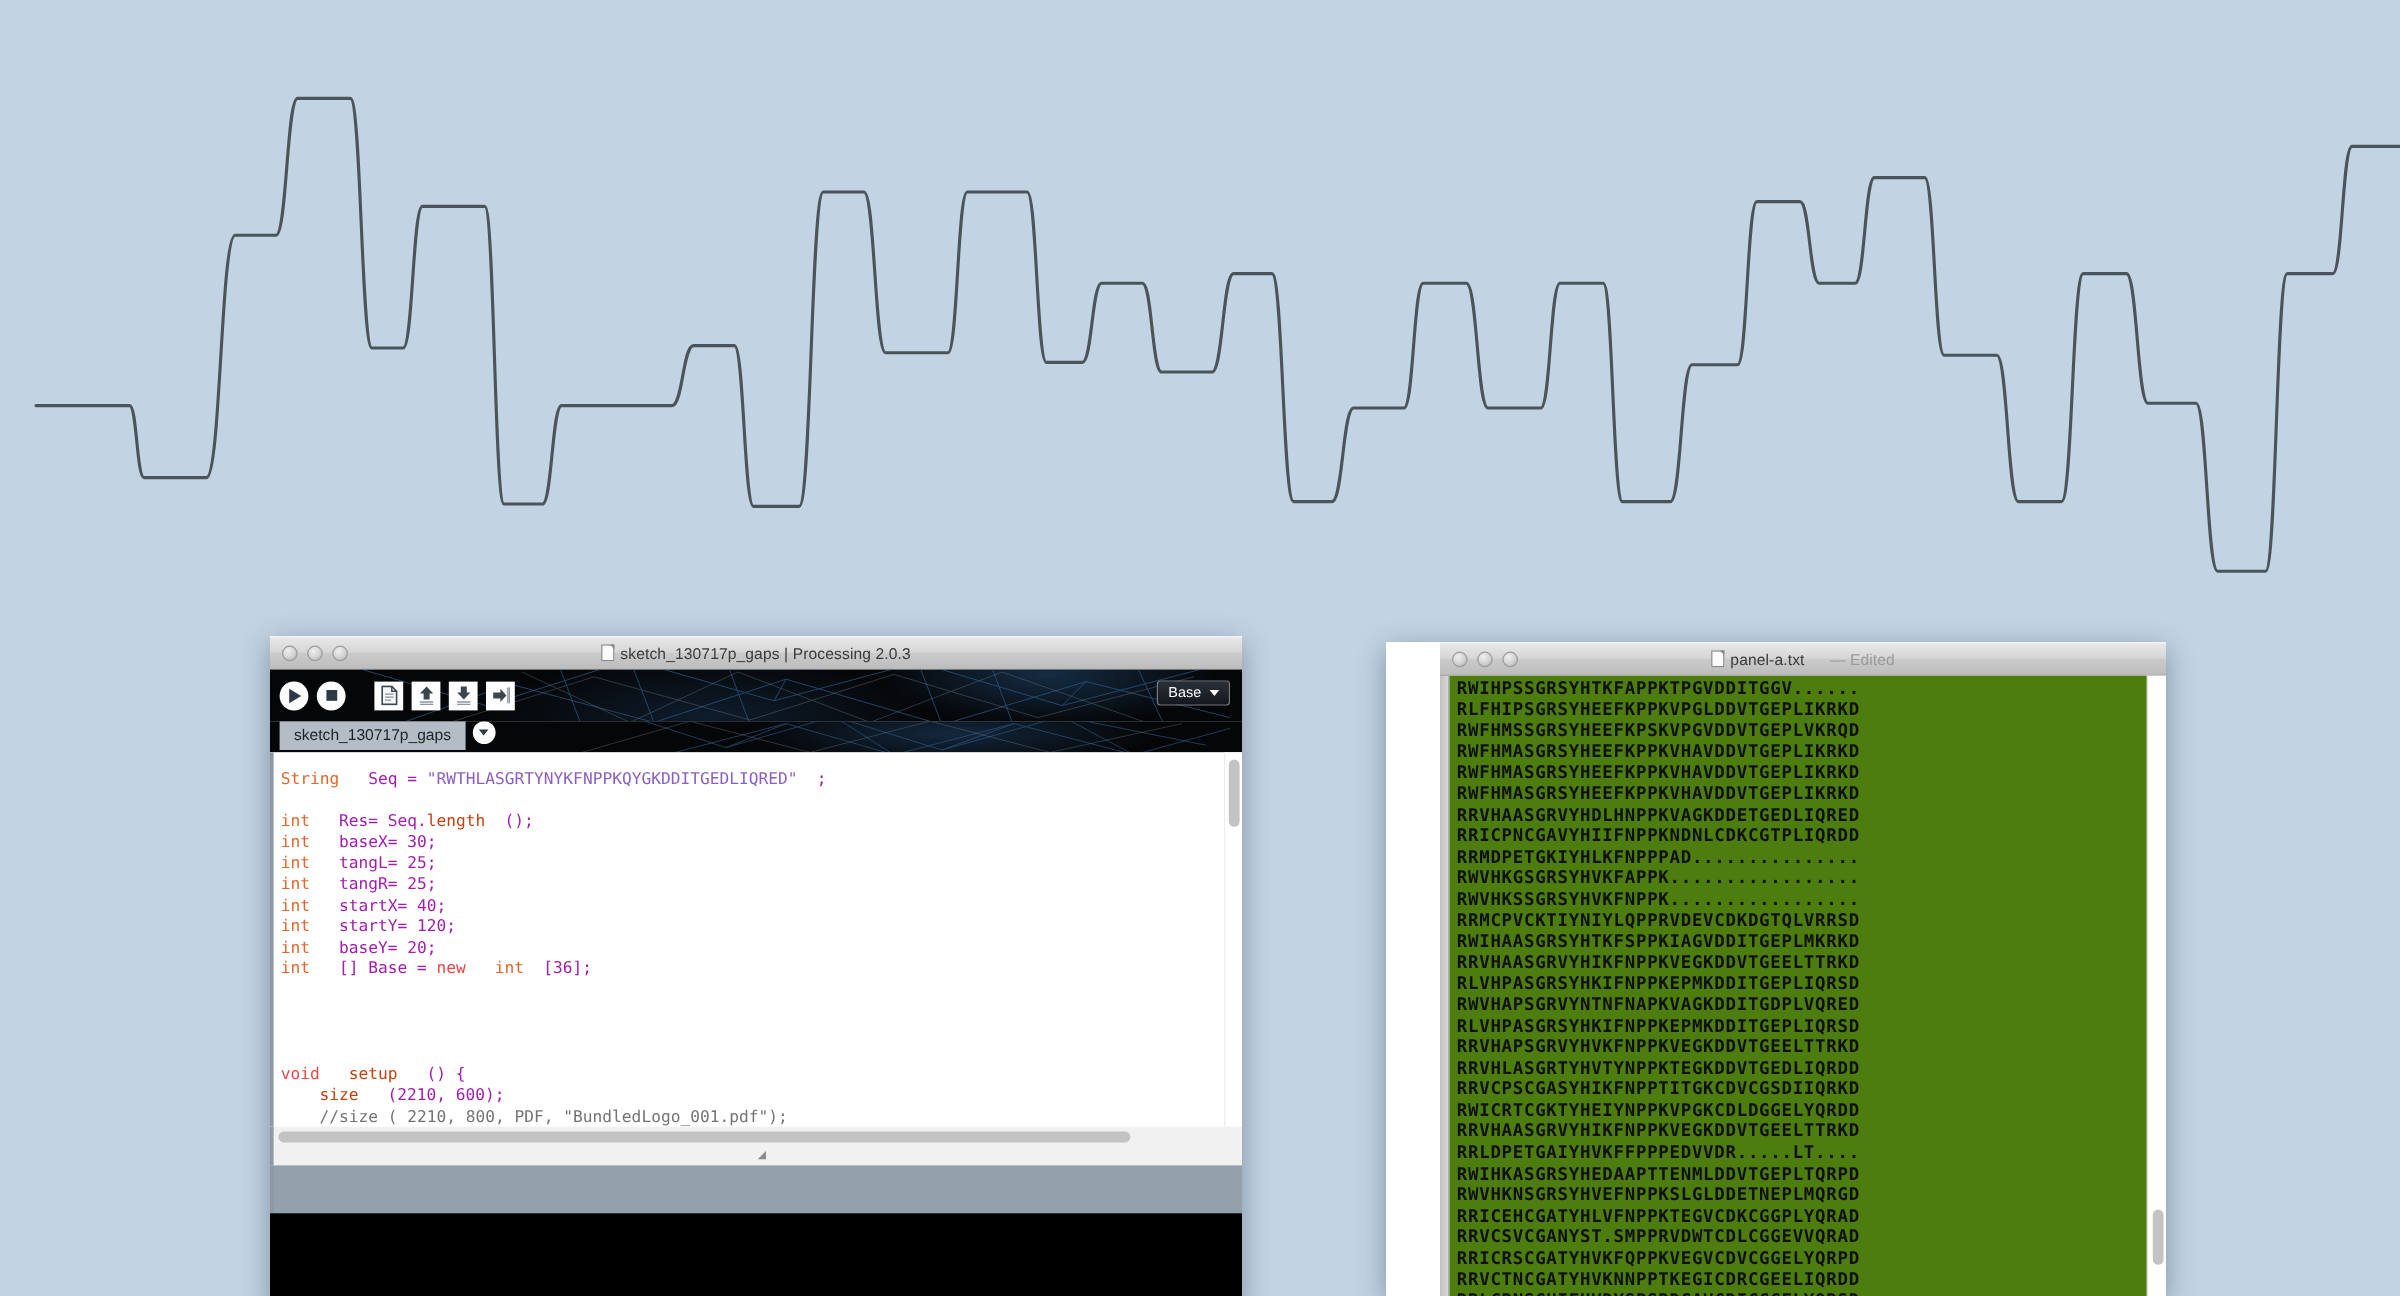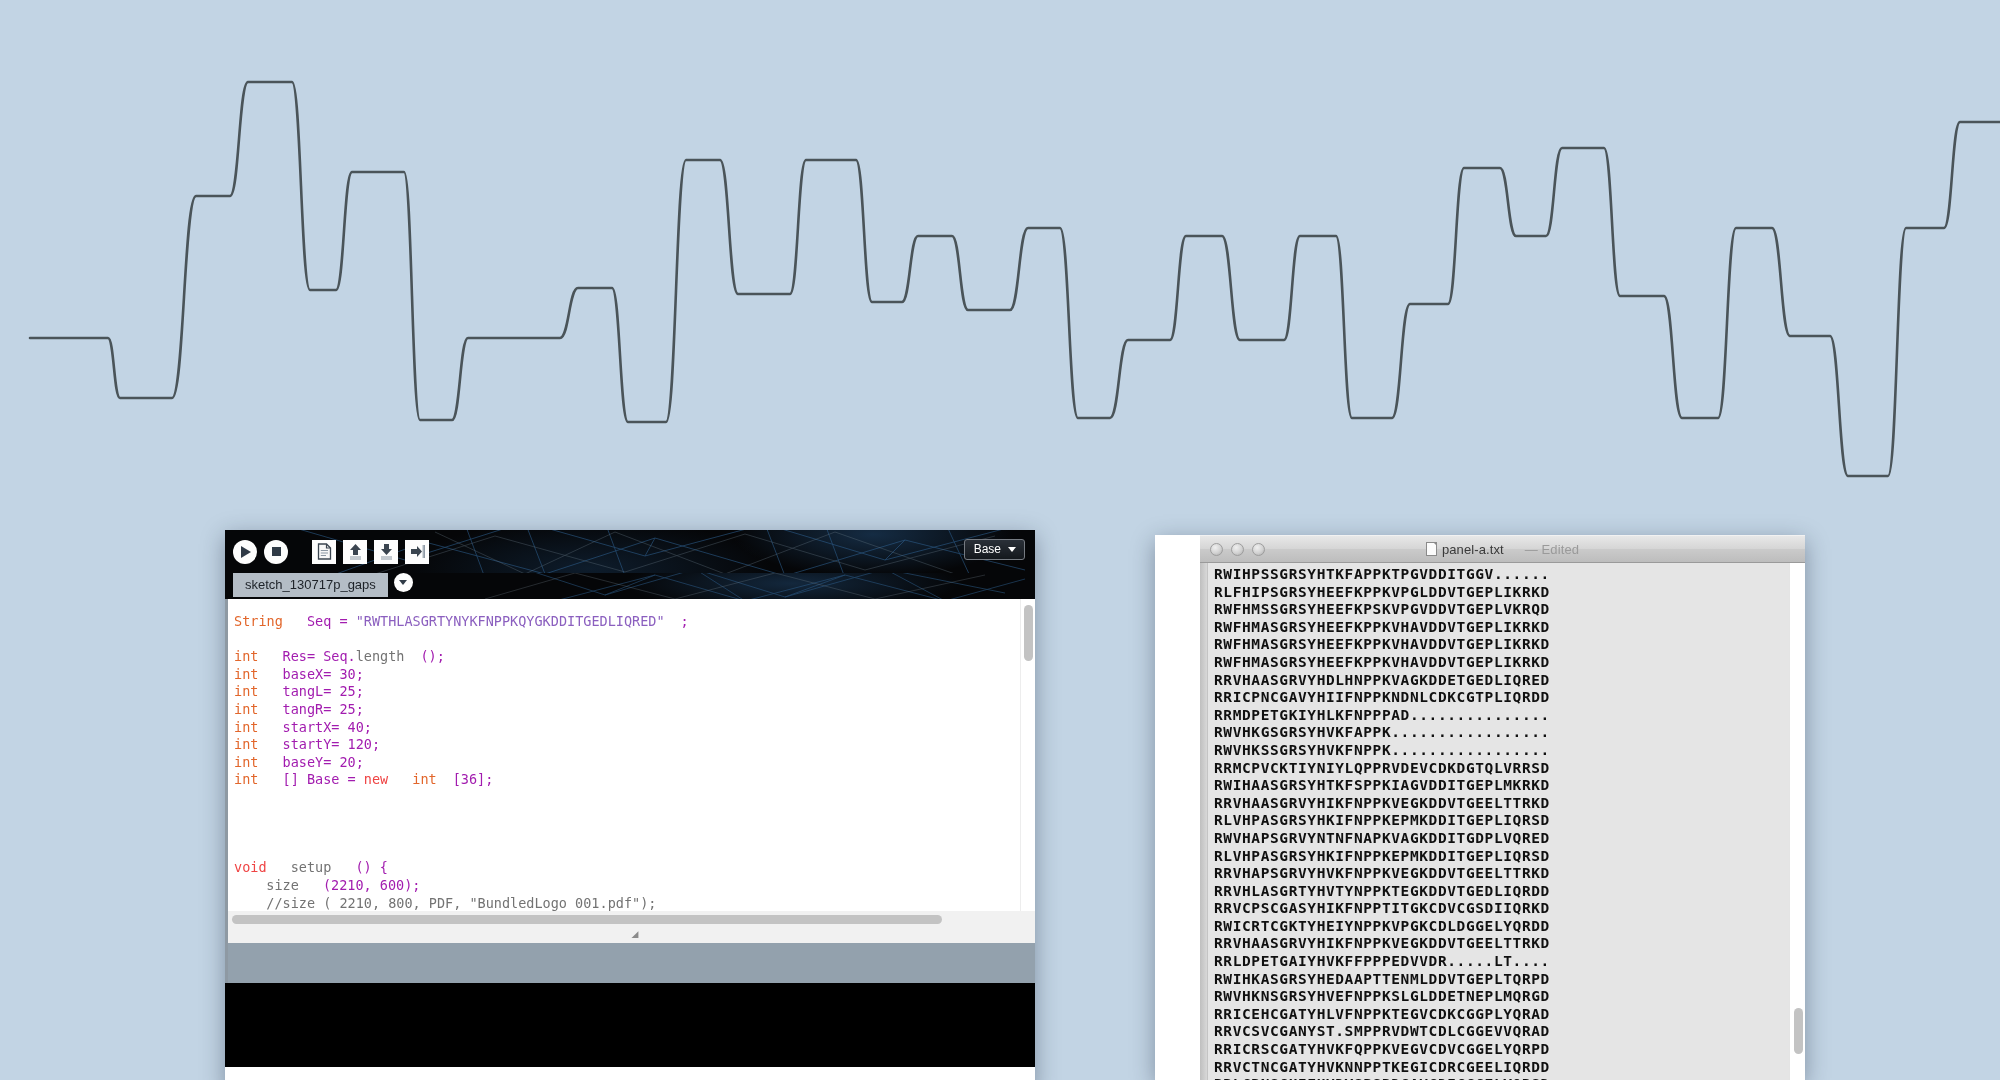--- a/index.html
+++ b/index.html
@@ -183,21 +183,21 @@
     flex: 1;
     padding: 14px 0 0 6px;
     font-family: "DejaVu Sans Mono", monospace;
     font-size: 13.5px;
     line-height: 17.6px;
     white-space: pre;
     overflow: hidden;
     color: #222222;
   }
   .code-area .k  { color: #e2662b; }   
-  .code-area .fn { color: #737373; }   
+  .code-area .fn { color: #c2410c; }   
   .code-area .ty { color: #ef4444; }   
   .code-area .st { color: #8b5fbf; }   
   .code-area .cm { color: #737373; }   
   .code-area .pl { color: #a21caf; margin-left: 16px; }
 
   .vscroll {
     width: 15px;
     background: #ffffff;
     border-left: 1px solid #ededed;
     position: relative;
@@ -247,21 +247,21 @@
   }
 
   
   #text-window {
     left: 1155px; top: 535px;
     width: 650px; height: 545px; padding-left: 45px;
   }
   .txt-body {
     display: flex;
     height: calc(100% - 28px);
-    background: #e5e5e5;
+    background: #4d7c0f;
   }
   .txt-gutter {
     width: 8px;
     background: linear-gradient(to right,#bfbfbf,#d8d8d8);
     border-right: 1px solid #c4c4c4;
   }
   .txt-content {
     flex: 1;
     padding: 3px 0 0 6px;
     font-family: "DejaVu Sans Mono", monospace;
@@ -290,20 +290,31 @@
 <body>
 
 <div id="waveform-layer">
   <svg viewBox="0 0 2000 560" preserveAspectRatio="none">
     <path id="wave-path" fill="none" stroke="#4a5459" stroke-width="2.6" stroke-linecap="round" stroke-linejoin="round" d="M30.0,338.0 L108.0,338.0 C114.0,338.0 114.0,398.0 120.0,398.0 L172.0,398.0 C184.0,398.0 184.0,196.0 196.0,196.0 L230.0,196.0 C239.0,196.0 239.0,82.0 248.0,82.0 L292.0,82.0 C301.0,82.0 301.0,290.0 310.0,290.0 L336.0,290.0 C344.0,290.0 344.0,172.0 352.0,172.0 L404.0,172.0 C412.0,172.0 412.0,420.0 420.0,420.0 L452.0,420.0 C460.0,420.0 460.0,338.0 468.0,338.0 L560.0,338.0 C569.0,338.0 569.0,288.0 578.0,288.0 L612.0,288.0 C620.0,288.0 620.0,422.0 628.0,422.0 L666.0,422.0 C676.0,422.0 676.0,160.0 686.0,160.0 L720.0,160.0 C729.0,160.0 729.0,294.0 738.0,294.0 L790.0,294.0 C798.0,294.0 798.0,160.0 806.0,160.0 L856.0,160.0 C864.0,160.0 864.0,302.0 872.0,302.0 L902.0,302.0 C910.0,302.0 910.0,236.0 918.0,236.0 L952.0,236.0 C960.0,236.0 960.0,310.0 968.0,310.0 L1010.0,310.0 C1019.0,310.0 1019.0,228.0 1028.0,228.0 L1060.0,228.0 C1069.0,228.0 1069.0,418.0 1078.0,418.0 L1110.0,418.0 C1119.0,418.0 1119.0,340.0 1128.0,340.0 L1170.0,340.0 C1178.0,340.0 1178.0,236.0 1186.0,236.0 L1222.0,236.0 C1231.0,236.0 1231.0,340.0 1240.0,340.0 L1284.0,340.0 C1292.0,340.0 1292.0,236.0 1300.0,236.0 L1336.0,236.0 C1344.0,236.0 1344.0,418.0 1352.0,418.0 L1392.0,418.0 C1401.0,418.0 1401.0,304.0 1410.0,304.0 L1448.0,304.0 C1456.0,304.0 1456.0,168.0 1464.0,168.0 L1500.0,168.0 C1508.0,168.0 1508.0,236.0 1516.0,236.0 L1546.0,236.0 C1554.0,236.0 1554.0,148.0 1562.0,148.0 L1604.0,148.0 C1612.0,148.0 1612.0,296.0 1620.0,296.0 L1664.0,296.0 C1673.0,296.0 1673.0,418.0 1682.0,418.0 L1718.0,418.0 C1727.0,418.0 1727.0,228.0 1736.0,228.0 L1772.0,228.0 C1781.0,228.0 1781.0,336.0 1790.0,336.0 L1830.0,336.0 C1839.0,336.0 1839.0,476.0 1848.0,476.0 L1888.0,476.0 C1897.0,476.0 1897.0,228.0 1906.0,228.0 L1944.0,228.0 C1952.0,228.0 1952.0,122.0 1960.0,122.0 L2000.0,122.0"></path>
   </svg>
 </div>
 
 <div class="mac-window" id="processing-window">
 
+  <div class="titlebar">
+    <div class="lights">
+      <span class="light"></span>
+      <span class="light"></span>
+      <span class="light"></span>
+    </div>
+    <div class="title-text">
+      <span class="doc-ico"></span>
+      <span>sketch_130717p_gaps | Processing 2.0.3</span>
+    </div>
+  </div>
 
   <div class="pde-toolbar">
     <svg class="mesh" viewBox="0 0 810 43" preserveAspectRatio="none">
       <g stroke="#2e5f8e" stroke-width="0.8" fill="none" opacity="0.85">
         <path d="M60,-5 L180,30 L300,-8 L420,26 L540,-6 L660,30 L790,-4"></path>
         <path d="M100,48 L200,12 L320,44 L430,8 L560,46 L680,10 L800,40"></path>
         <path d="M180,30 L200,12 M300,-8 L320,44 M420,26 L430,8 M540,-6 L560,46 M660,30 L680,10"></path>
         <path d="M240,-6 L260,48 M380,-8 L400,46 M600,-6 L620,48 M720,-8 L745,46"></path>
       </g>
       <g stroke="#6f7f8c" stroke-width="0.7" fill="none" opacity="0.55">

